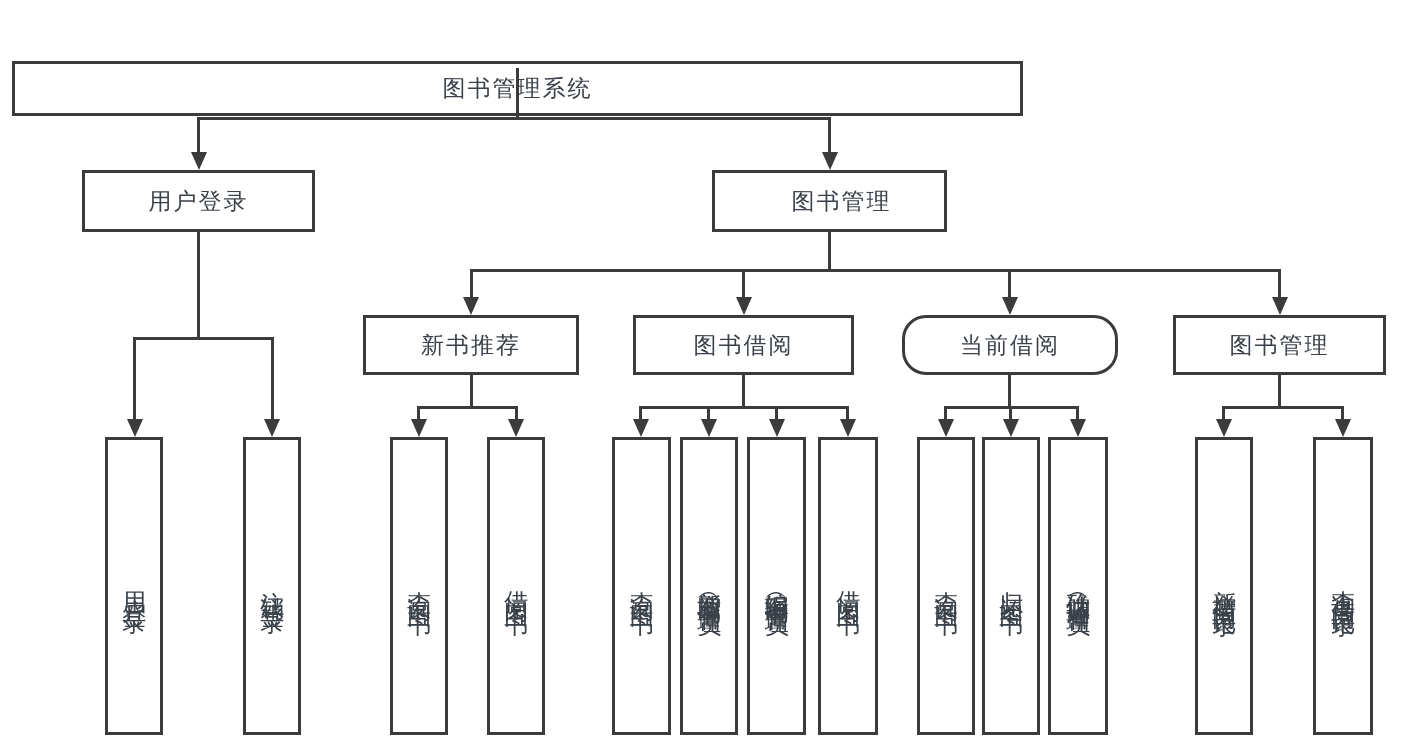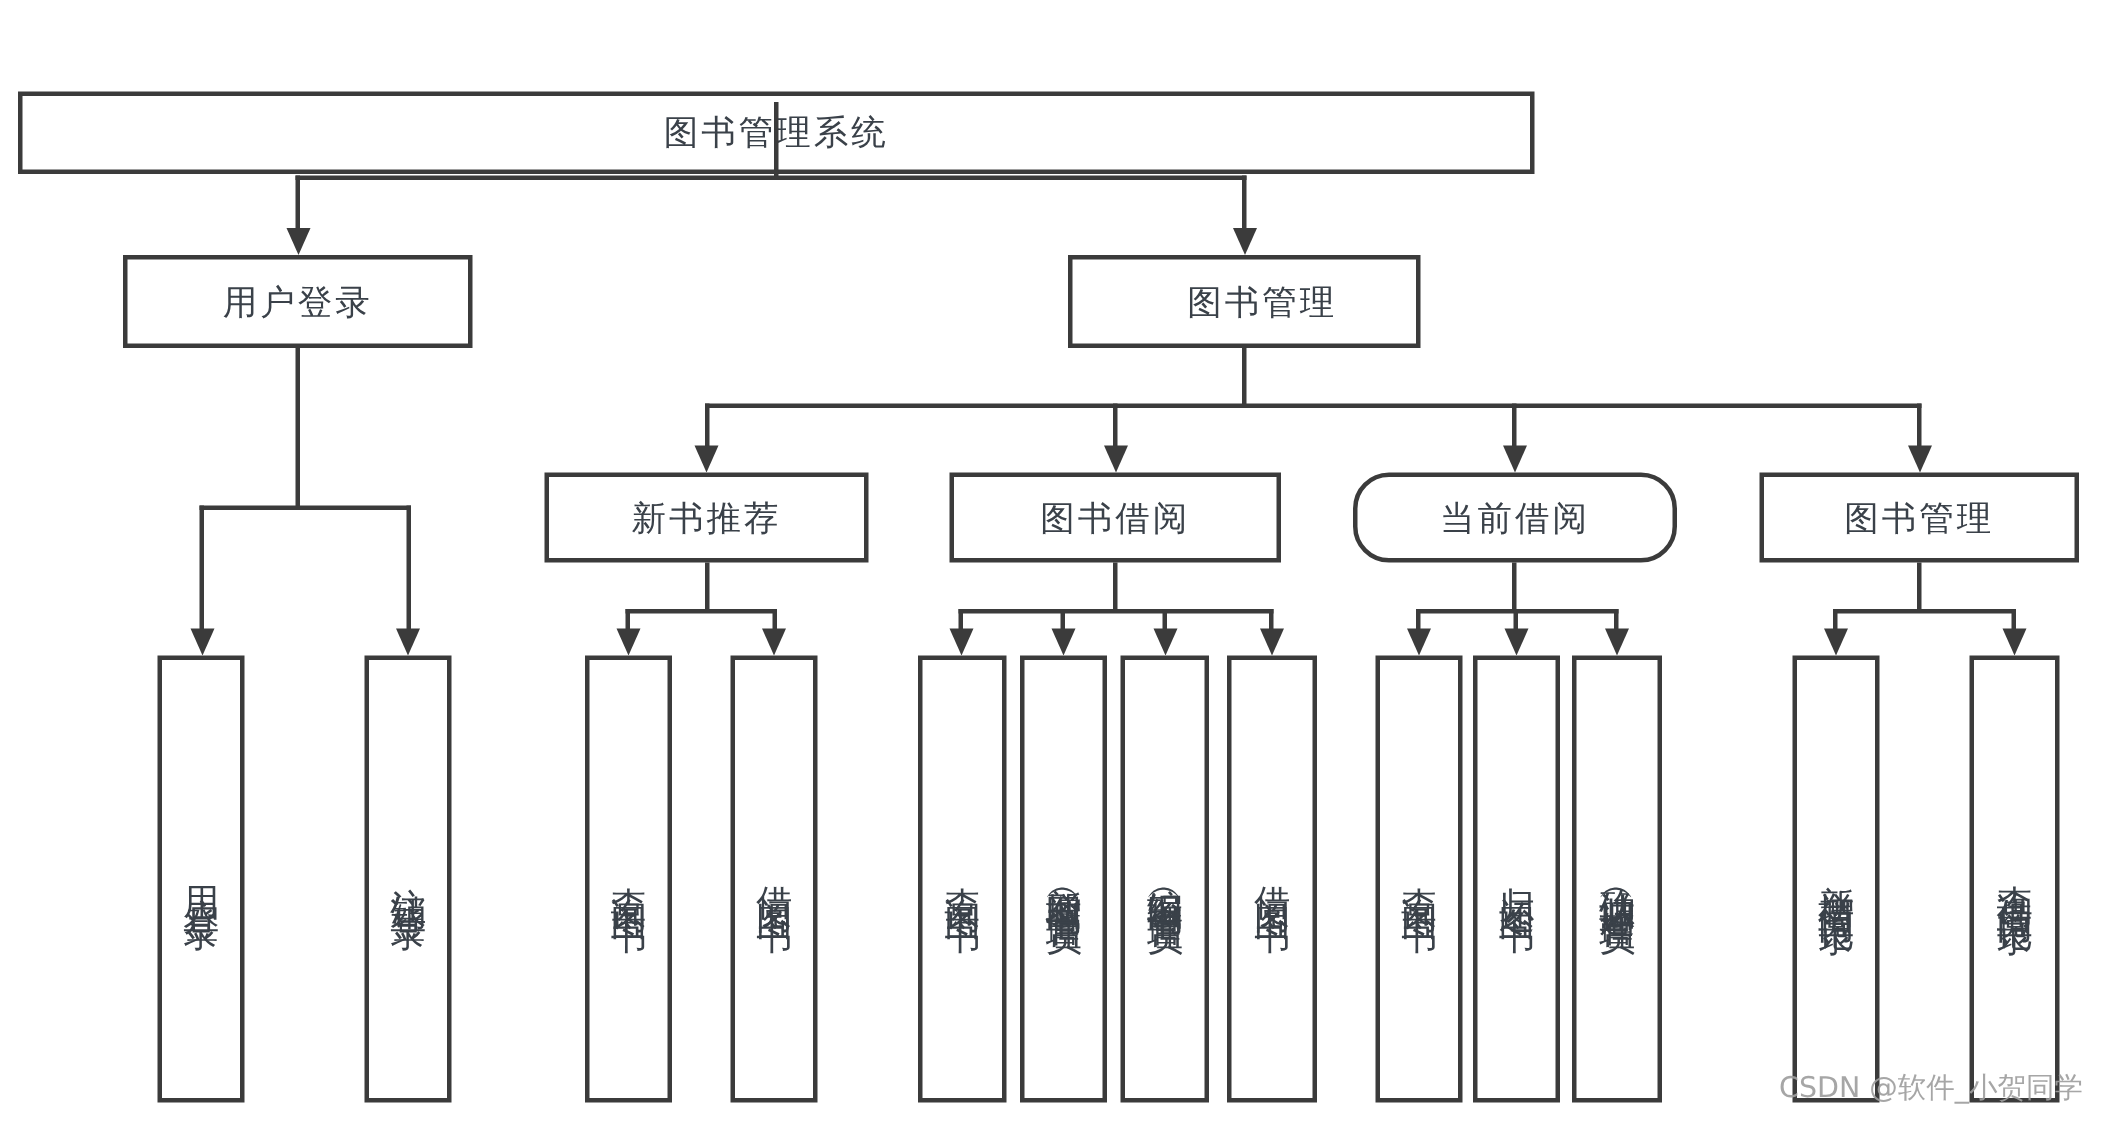--- a/index.html
+++ b/index.html
@@ -180,15 +180,14 @@
     <span class="vlabel" style="letter-spacing:3px;">确认归还（管理员）</span>
   </div>
 
   <div class="box vbox" style="left:1195px; top:437px; width:58px; height:298px;">
     <span class="vlabel" style="letter-spacing:5px;">新增借阅记录</span>
   </div>
   <div class="box vbox" style="left:1313px; top:437px; width:60px; height:298px;">
     <span class="vlabel" style="letter-spacing:5px;">查询借阅记录</span>
   </div>
 
-  <div class="watermark">CSDN @软件_小贺同学</div>
 
 </div>
 
 </body></html>

